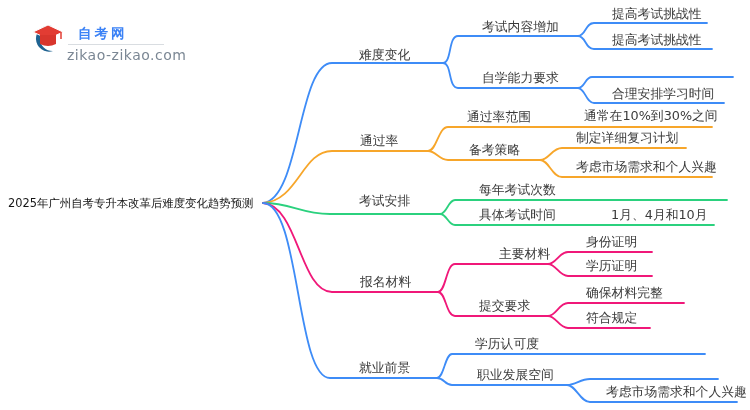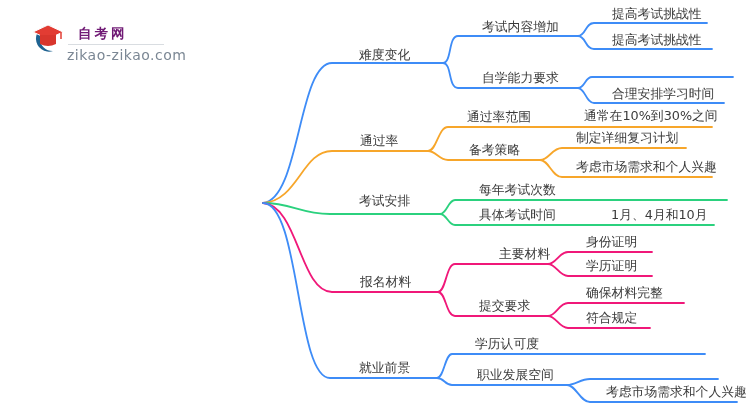--- a/index.html
+++ b/index.html
@@ -6,21 +6,21 @@
   .canvas{position:relative;width:750px;height:410px;background:#fff;overflow:hidden;
           font-family:"DejaVu Sans",sans-serif;}
   .map-lines{position:absolute;left:0;top:0;width:750px;height:410px;}
   .node{position:absolute;white-space:nowrap;font-size:12.8px;color:#3a3a3a;line-height:14px;}
   .root-label{position:absolute;left:8px;top:196px;font-size:11.4px;color:#151515;
               white-space:nowrap;line-height:14px;}
   
   .logo{position:absolute;left:28px;top:20px;width:170px;height:46px;}
   .logo-icon{position:absolute;left:2px;top:2px;}
   .logo-name{position:absolute;left:50px;top:5px;font-size:13.5px;font-weight:bold;
-             color:#701a75;letter-spacing:3px;white-space:nowrap;}
+             color:#3b82f6;letter-spacing:3px;white-space:nowrap;}
   .logo-divider{position:absolute;left:40px;top:24px;width:96px;height:1px;background:#d9dde1;}
   .logo-url{position:absolute;left:39px;top:27px;font-size:14px;color:#7b8794;
             letter-spacing:.5px;white-space:nowrap;}
 </style>
 </head>
 <body>
 
 <div class="canvas">
 
   <div class="logo">
@@ -73,20 +73,21 @@
 
     <g stroke="#3e8cf7">
       <path d="M263,203 C300,203 296,378 330,378 L437,378"></path>
       <path d="M437,378 C444,378 445,354 452,354 L705,354"></path>
       <path d="M437,378 C444,378 445,385 452,385 L567,385"></path>
       <path d="M567,385 C576,385 580,379 590,379 L718,379"></path>
       <path d="M567,385 C576,385 580,402 590,402 L737,402"></path>
     </g>
   </svg>
 
+  <div class="root-label">2025年广州自考专升本改革后难度变化趋势预测</div>
 
   <div class="node" style="left:359px;top:48px">难度变化</div>
   <div class="node" style="left:482px;top:20px">考试内容增加</div>
   <div class="node" style="left:612px;top:7px">提高考试挑战性</div>
   <div class="node" style="left:612px;top:33px">提高考试挑战性</div>
   <div class="node" style="left:482px;top:71px">自学能力要求</div>
   <div class="node" style="left:612px;top:87px">合理安排学习时间</div>
 
   <div class="node" style="left:360px;top:134px">通过率</div>
   <div class="node" style="left:467px;top:110px">通过率范围</div>

